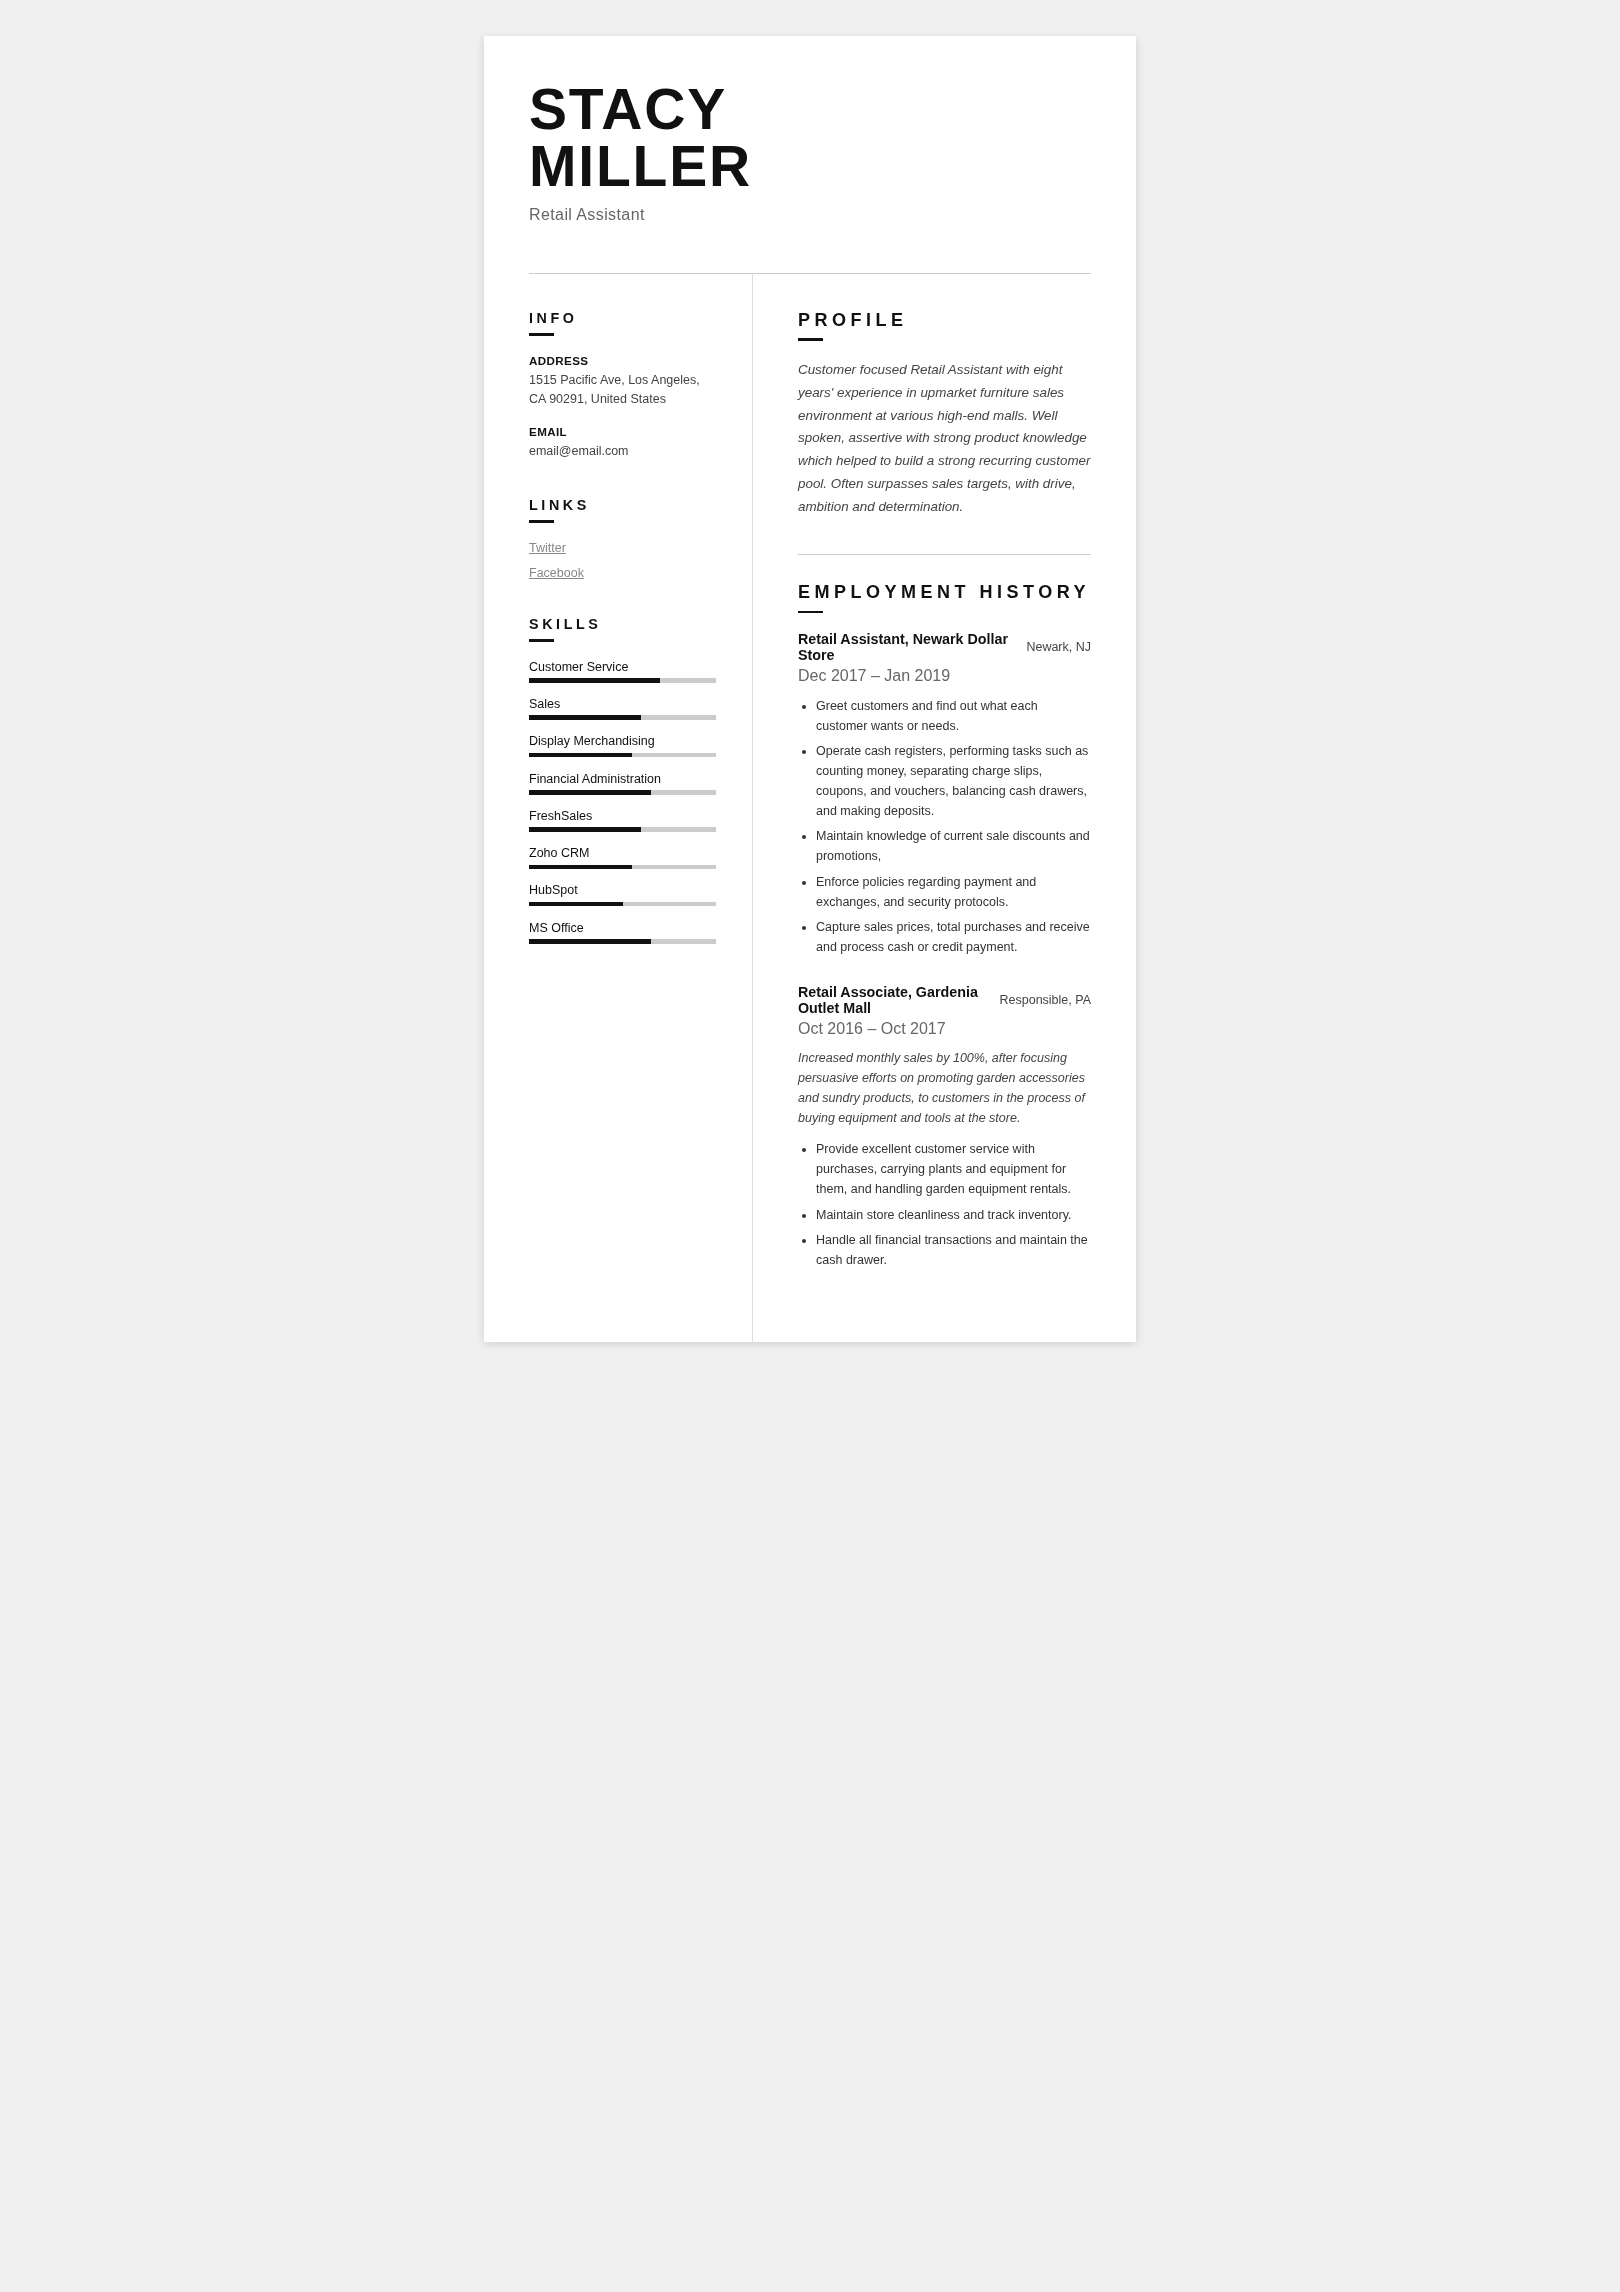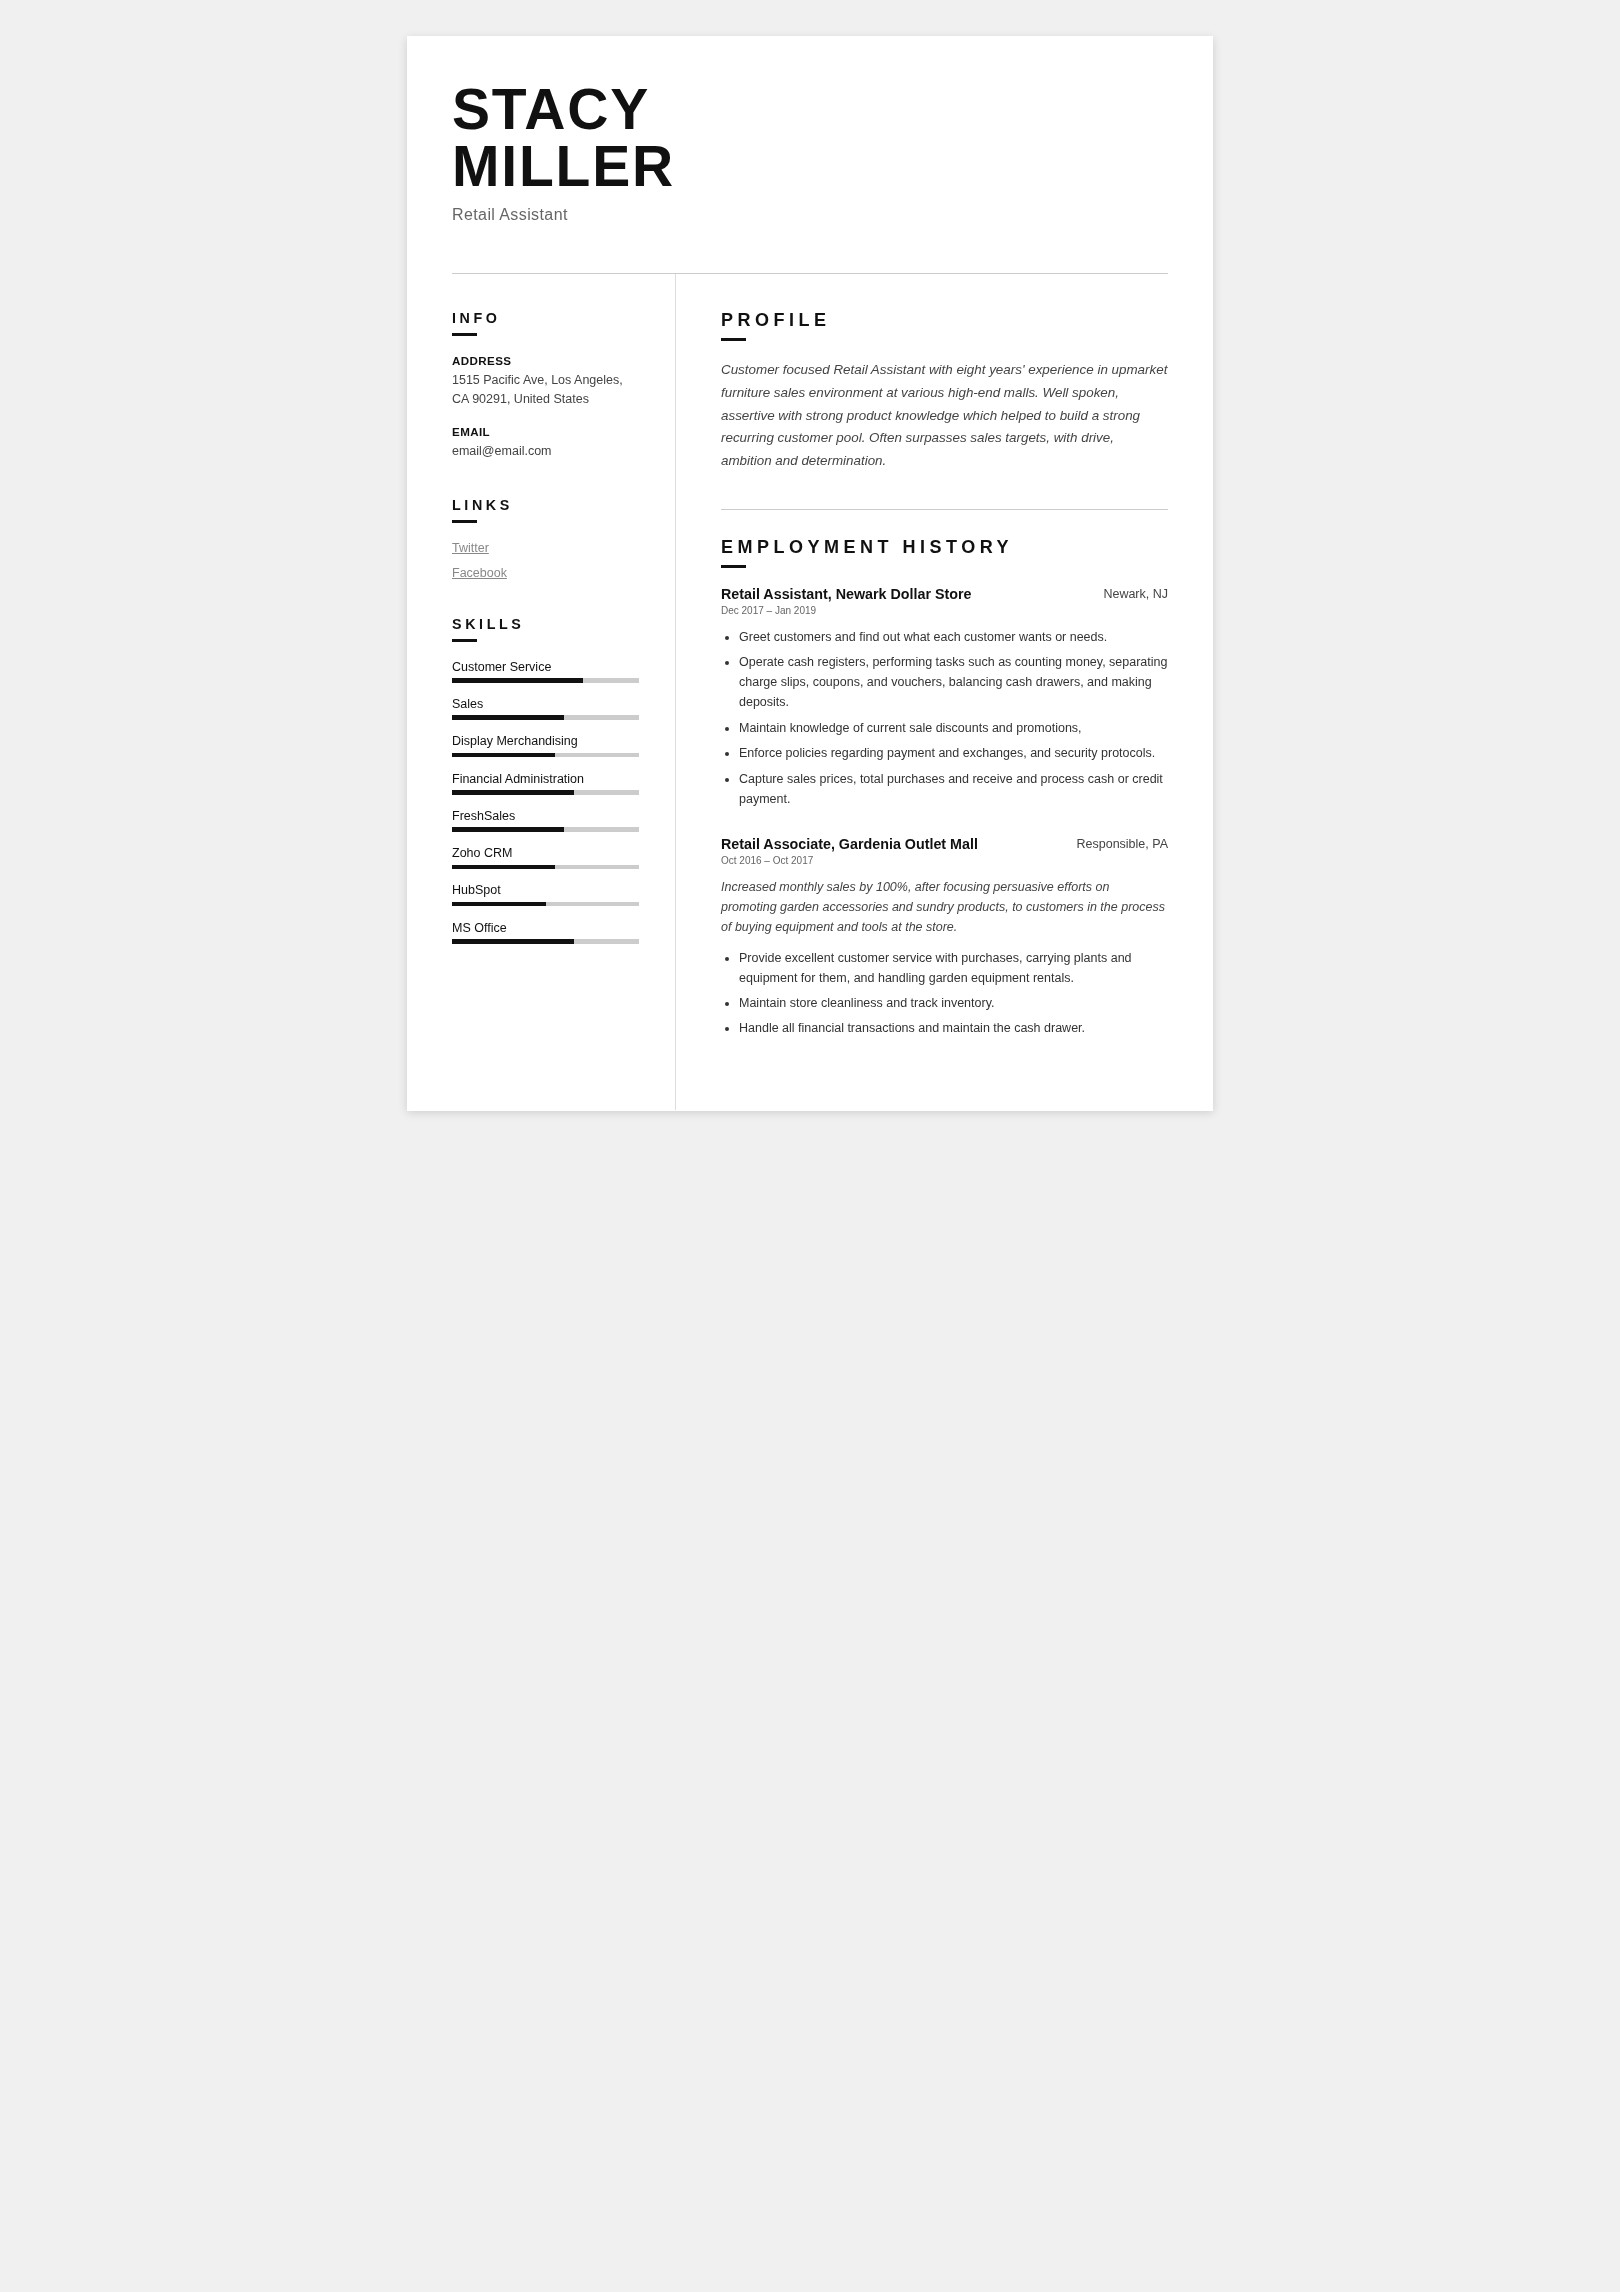--- a/index.html
+++ b/index.html
@@ -7,21 +7,21 @@
     body {
       font-family: 'Arial', sans-serif;
       background: #f0f0f0;
       display: flex;
       justify-content: center;
       padding: 36px 18px;
     }
 
     .resume {
       background: #ffffff;
-      width: 806px;
+      width: 652px;
       min-height: 1075px;
       box-shadow: 0 1.8px 9px rgba(0,0,0,0.15);
     }
 
     
     .header {
       padding: 45px 45px 27px 45px;
     }
 
     .header-name {
@@ -185,21 +185,21 @@
 
     .job-location {
       font-size: 12.5px;
       color: #444444;
       text-align: right;
       white-space: nowrap;
       margin-left: 9px;
     }
 
     .job-dates {
-      font-size: 10px;
+      font-size: 16px;
       color: #666666;
       margin-bottom: 10.7px;
     }
 
     .job-summary {
       font-size: 12.5px;
       font-style: italic;
       color: #444444;
       line-height: 1.6;
       margin-bottom: 10.7px;

